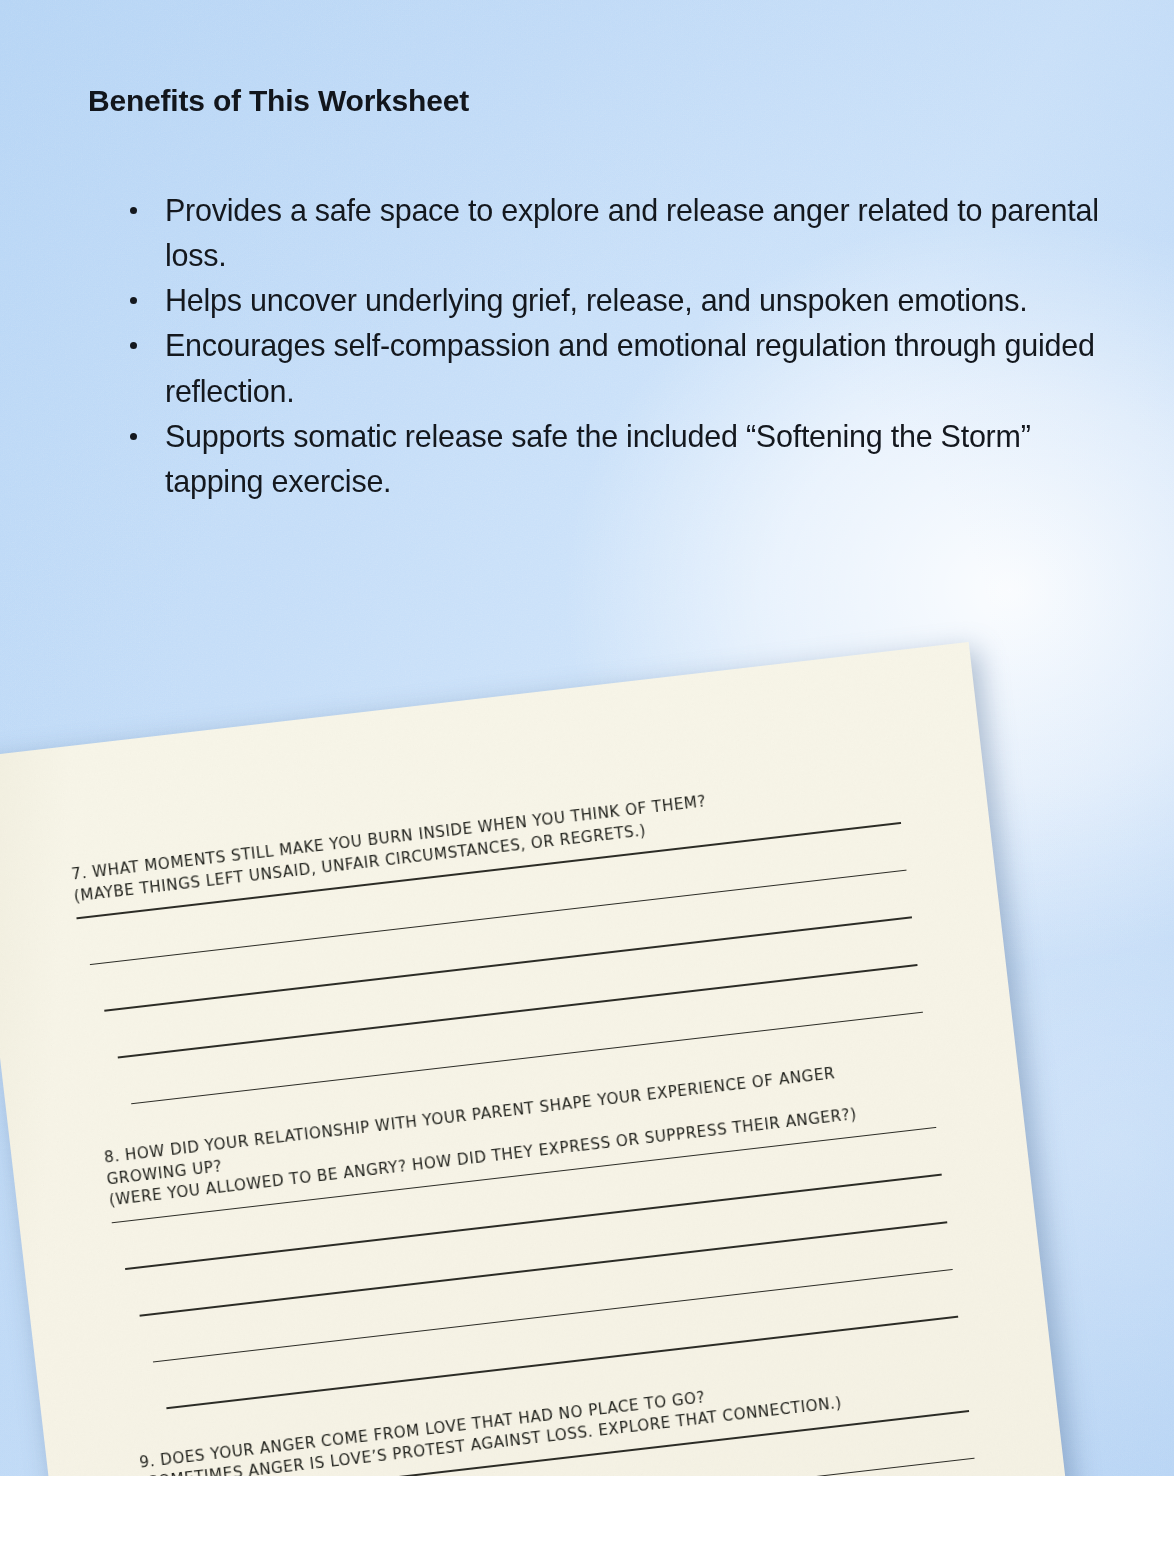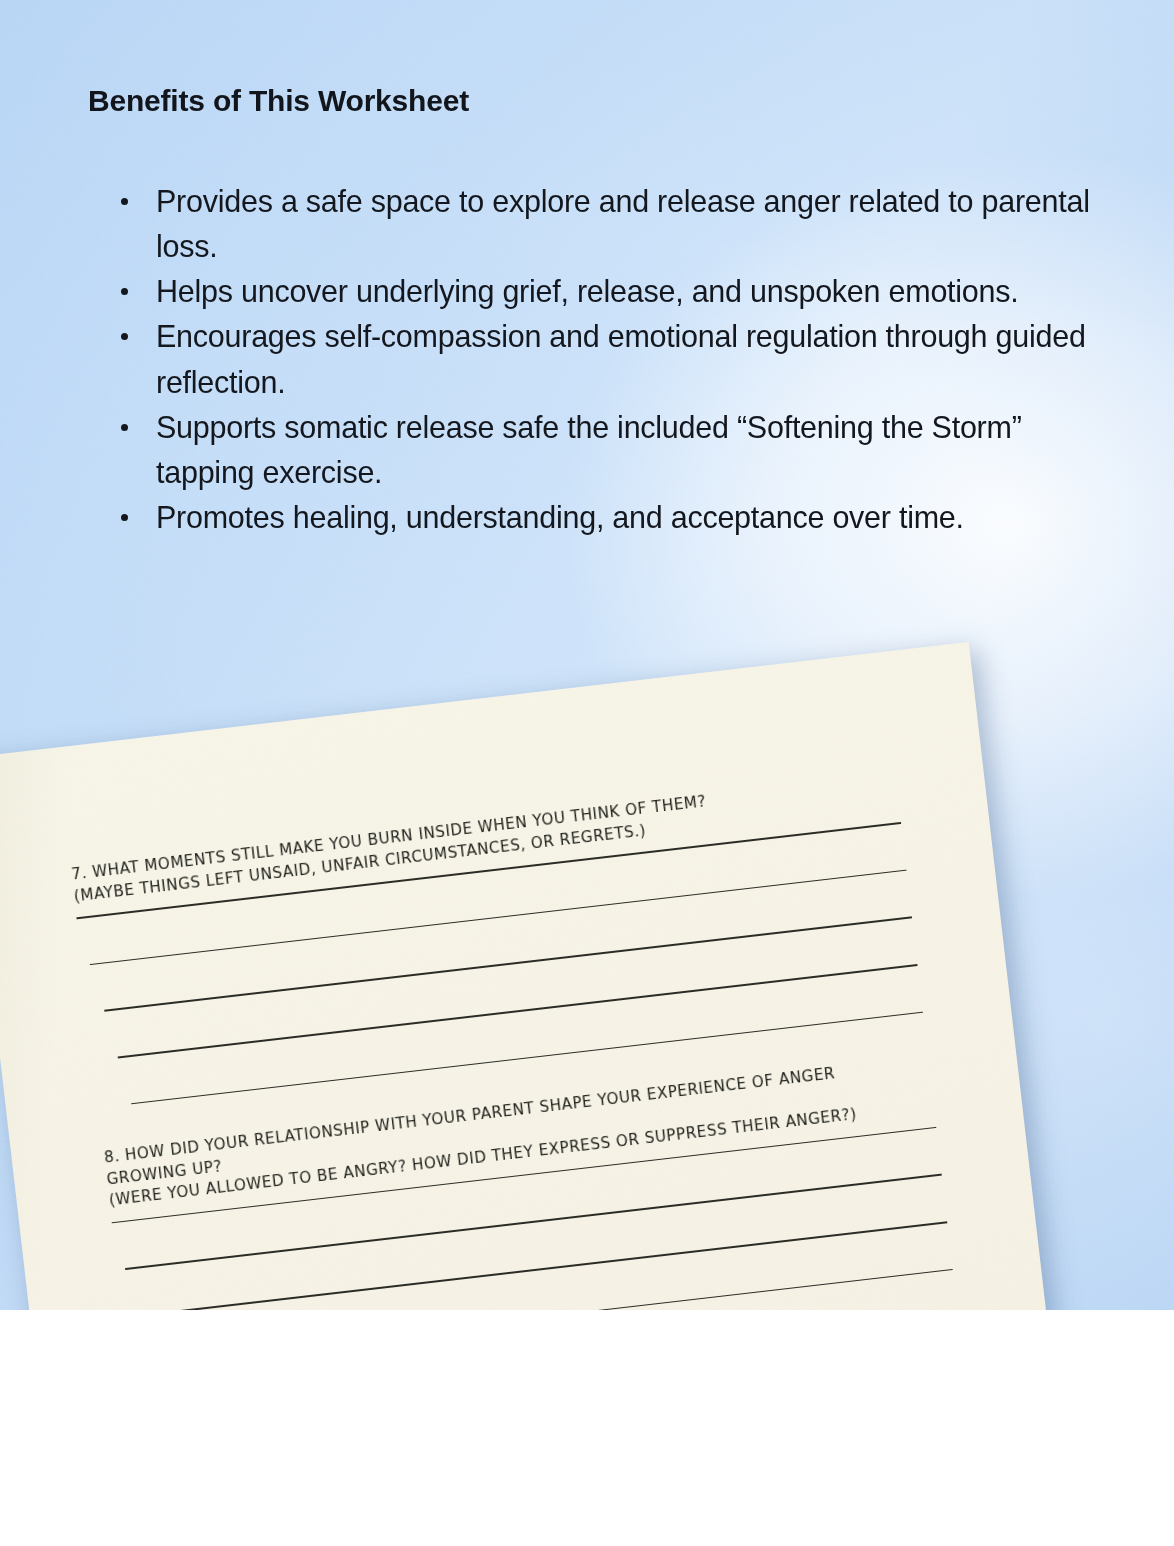--- a/index.html
+++ b/index.html
@@ -13,21 +13,21 @@
     font-family: "Liberation Sans", sans-serif;
     position: relative;
     background: #ffffff;
   }
 
   
   #stage {
     position: absolute;
     inset: 0;
     width: 1174px;
-    height: 1310px;
+    height: 1476px;
     overflow: hidden;
   }
   .bg-base {
     position: absolute;
     inset: 0;
     background:
       radial-gradient(ellipse 620px 520px at 86% 40%, rgba(255,255,255,0.92) 0%, rgba(255,255,255,0.55) 38%, rgba(255,255,255,0.0) 72%),
       radial-gradient(ellipse 700px 700px at 95% 78%, rgba(255,255,255,0.30) 0%, rgba(255,255,255,0.0) 70%),
       linear-gradient(118deg, #bcd9f7 0%, #c4ddf8 30%, #cfe4fa 55%, #c3dcf8 78%, #b9d6f6 100%);
   }
@@ -58,21 +58,21 @@
     color: #12161c;
     letter-spacing: -0.2px;
     line-height: 1.1;
     white-space: nowrap;
   }
   #benefits-list {
     position: absolute;
     left: 108px;
     top: 176px;
     width: 990px;
-    margin: 3px;
+    margin: 12px;
     padding: 0;
     list-style: none;
   }
   #benefits-list li {
     position: relative;
     padding-left: 45px;
     font-size: 30.5px;
     line-height: 1.48;
     color: #14181e;
     letter-spacing: -0.25px;
@@ -184,24 +184,20 @@
         <span class="bullet-dot"></span>
         <span>Helps uncover underlying grief, release, and unspoken emotions.</span>
       </li>
       <li>
         <span class="bullet-dot"></span>
         <span>Encourages self-compassion and emotional regulation through guided reflection.</span>
       </li>
       <li>
         <span class="bullet-dot"></span>
         <span>Supports somatic release safe the included “Softening the Storm” tapping exercise.</span>
-      </li>
-      <li>
-        <span class="bullet-dot"></span>
-        <span>Promotes healing, understanding, and acceptance over time.</span>
       </li>
     </ul>
   </div>
 
   <div id="worksheet-wrap">
     <div id="worksheet-paper">
       <svg class="paper-grain" xmlns="http://www.w3.org/2000/svg" width="1010" height="1030">
         <filter id="paperNoise">
           <feTurbulence type="fractalNoise" baseFrequency="0.95" numOctaves="2" stitchTiles="stitch"></feTurbulence>
           <feColorMatrix type="saturate" values="0"></feColorMatrix>

